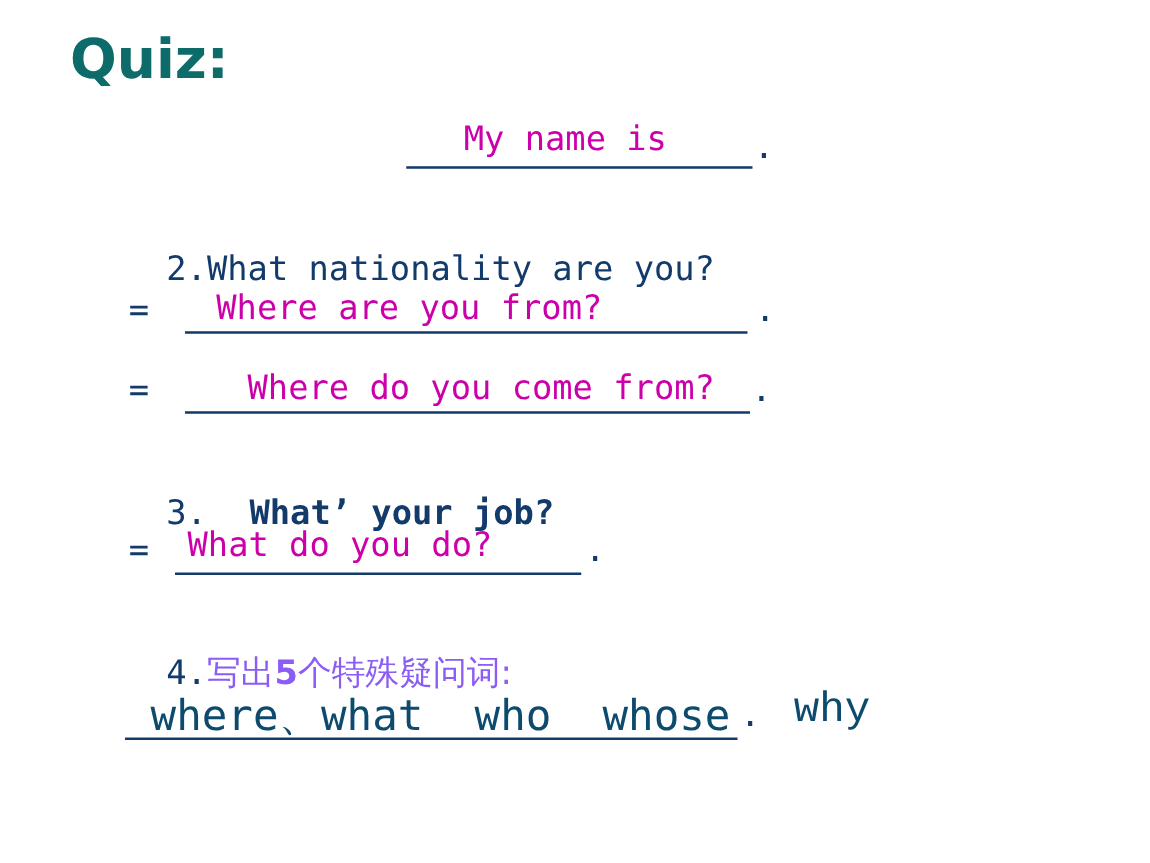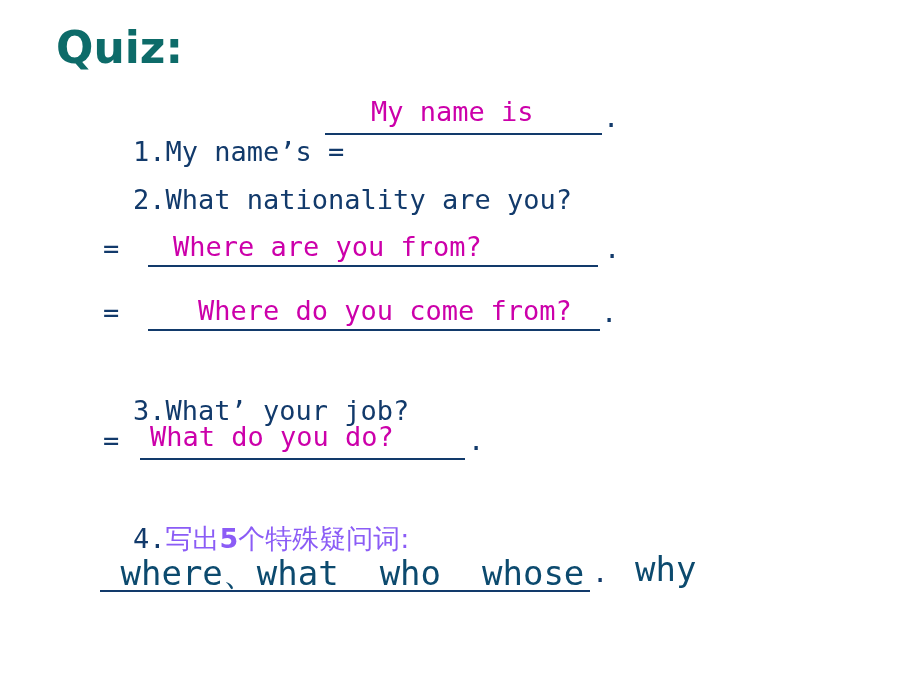--- a/index.html
+++ b/index.html
@@ -42,21 +42,22 @@
     line-height: 34px;
     color: #123a6b;
   }
 
   .q-num,
   .q-text {
     color: #123a6b;
   }
 
   .bold {
-    font-weight: normal;
+    font-weight: bold;
+    margin-left: 34px;
   }
 
   .answer {
     color: #cc00aa;
     font-family: "DejaVu Sans Mono", monospace;
   }
 
   
   .rule {
     position: absolute;
@@ -89,31 +90,28 @@
     white-space: pre;
   }
 </style>
 </head>
 <body>
 
 <div class="slide">
 
   <div class="title">Quiz:</div>
 
-  <div class="line" style="left:68px; top:101px;">
-    <span class="q-num">1.</span><span class="q-text">My name’s =</span>
-  </div>
 
   <div class="line answer" style="left:355px; top:95px;margin-left:16px;">My name is</div>
 
   <div class="rule" style="left:325px; top:133px; width:277px;"></div>
 
   <div class="dot" style="left:603px; top:101px;">.</div>
 
-  <div class="line" style="left:68px; top:149px;">
+  <div class="line" style="left:68px; top:165px;">
     <span class="q-num">2.</span><span class="q-text">What nationality are you?</span>
   </div>
 
   <div class="line" style="left:103px; top:232px;">=</div>
 
   <div class="line answer" style="left:173px; top:230px;">Where are you from?</div>
 
   <div class="rule" style="left:148px; top:265px; width:450px;"></div>
 
   <div class="dot" style="left:604px; top:232px;">.</div>
@@ -141,15 +139,15 @@
   <div class="line" style="left:68px; top:488px;">
     <span class="q-num">4.</span><span class="cjk">写出</span><span class="cjk cjk-bold">5</span><span class="cjk">个特殊疑问词:</span>
   </div>
 
   <div class="line ans-lastline" style="left:100px; top:556px;"> where、what  who  whose</div>
 
   <div class="rule" style="left:100px; top:590px; width:490px;"></div>
 
   <div class="dot" style="left:592px; top:556px;">.</div>
 
-  <div class="line ans-lastline" style="left:635px; top:552px;">why</div>
+  <div class="line ans-lastline" style="left:635px; top:552px;font-family:Liberation Mono, monospace;">why</div>
 
 </div>
 
 </body></html>

